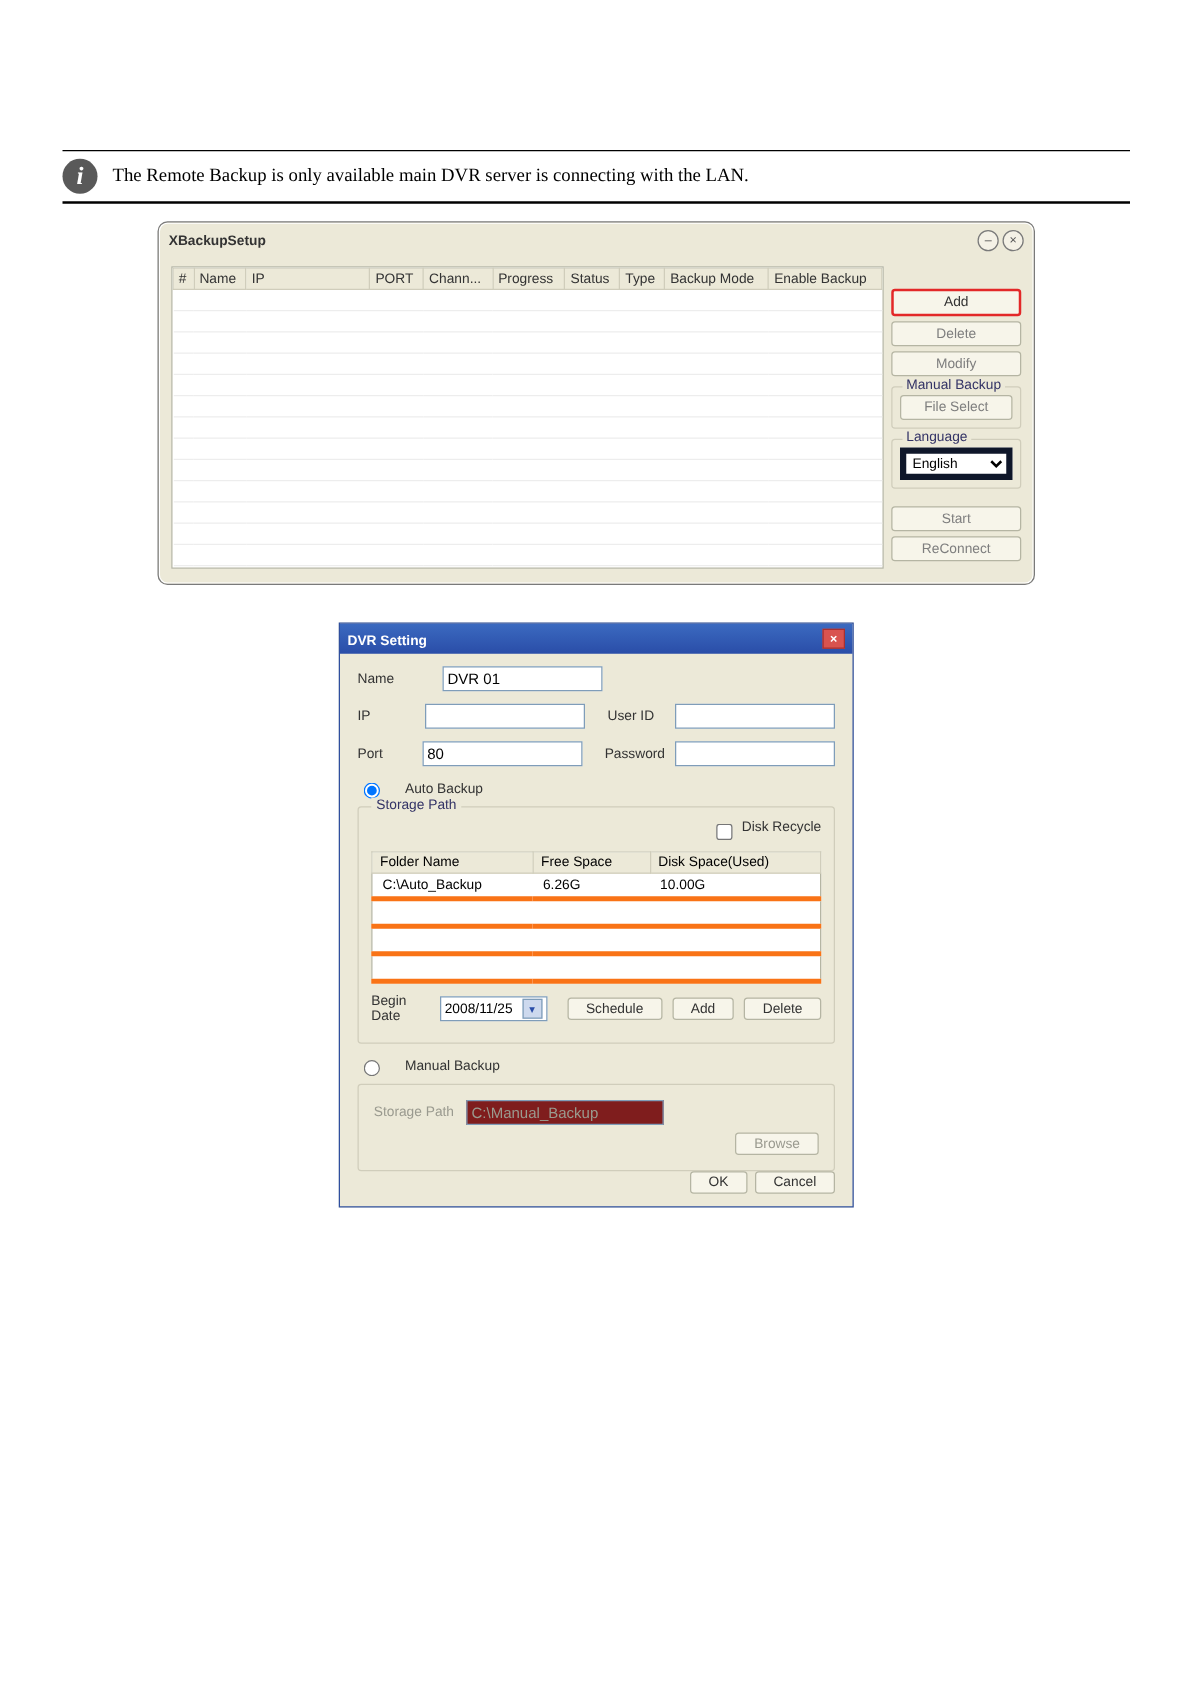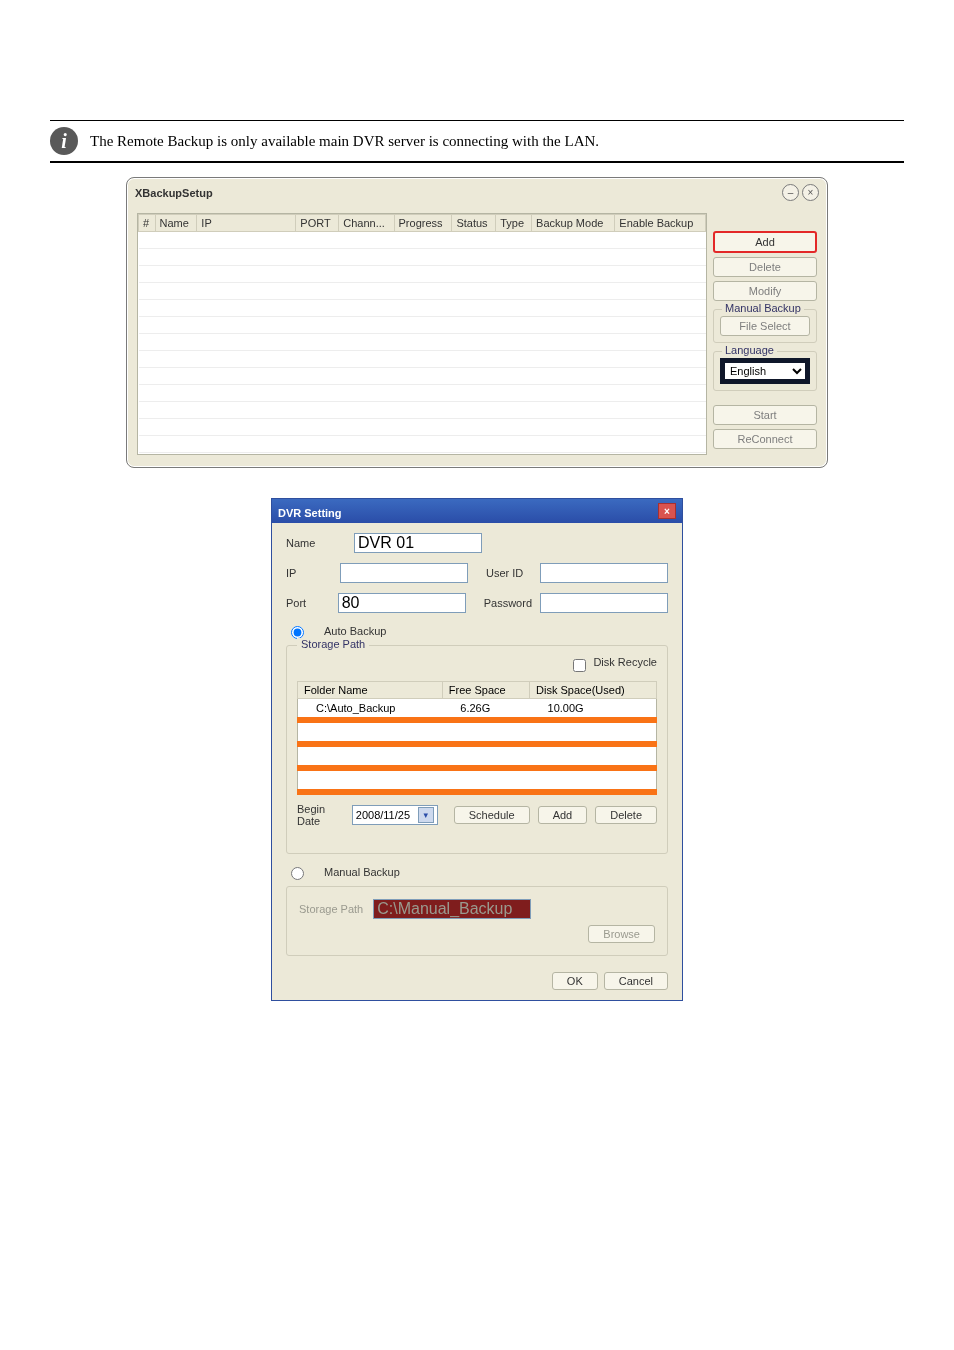--- a/index.html
+++ b/index.html
@@ -25,30 +25,30 @@
   .group-label{position:absolute;top:-8px;left:8px;background:#ece9d8;padding:0 3px;color:#336;font-size:11px}
   .sel{width:100%;border:5px solid #0f172a;background:#fff;font-size:11px;padding:1px}
   
   .dlg{width:410px;margin:30px auto;border:1px solid #2f4f9e;font-family:Tahoma,Arial,sans-serif;font-size:11px;background:#ece9d8}
   .dlg-title{background:linear-gradient(#3b6ac0,#2a4da8);color:#fff;font-weight:bold;padding:4px 6px;display:flex;align-items:flex-end}
   .dlg-close{margin-left:auto;width:16px;height:14px;background:#d9534f;border:1px solid #a83030;color:#fff;display:flex;align-items:center;justify-content:center;font-size:10px}
   .dlg-body{padding:10px 14px}
   .form-row{display:flex;align-items:center;margin-bottom:10px;gap:8px}
   .form-row .lbl{width:60px;color:#333}
   .form-row .lbl2{width:60px;color:#333;margin-left:10px}
-  .inp{border:1px solid #7f9db9;background:#fff;height:18px;padding:0 3px;font-size:16px}
+  .inp{border:1px solid #7f9db9;background:#fff;height:18px;padding:0 3px;font-size:12px}
   .inp.w1{width:120px}
   .inp.w2{width:120px}
   .fs{border:1px solid #d0cdbb;border-radius:3px;position:relative;padding:10px;margin:4px 0 10px 0}
   .fs-label{position:absolute;top:-8px;left:10px;background:#ece9d8;padding:0 4px;color:#336}
   .chk-row{display:flex;justify-content:flex-end;margin-bottom:6px}
   .chk-row label{display:flex;align-items:flex-start;gap:4px;color:#333}
   .folder-table{width:100%;border:1px solid #b5b5a3;background:#fff;border-collapse:collapse;font-size:11px;margin-bottom:8px}
   .folder-table th{background:#ece9d8;border:1px solid #d0cdbb;font-weight:normal;text-align:left;padding:2px 6px}
-  .folder-table td{border-bottom:6px solid #f97316;padding:2px 18px;height:14px}
+  .folder-table td{border-bottom:4px solid #f97316;padding:2px 8px;height:14px}
   .row-right{display:flex;justify-content:flex-end;gap:6px;margin-top:6px}
   .dlg-btn{background:#f7f5ea;border:1px solid #b5b5a3;border-radius:3px;padding:2px 14px;color:#333;cursor:pointer;font-size:11px}
   .dlg-btn.disabled{color:#9a9a8f}
   .radio-row{display:flex;align-items:center;gap:17px;margin:6px 0;color:#333}
   .manual-box{border:1px solid #d0cdbb;border-radius:3px;padding:12px;margin-top:4px}
   .manual-row{display:flex;align-items:center;gap:10px}
   .manual-row .lbl{color:#9a9a8f}
   .manual-row .inp{color:#9a9a8f;background:#7f1d1d}
   .date-sel{border:1px solid #7f9db9;background:#fff;height:18px;display:flex;align-items:center;padding:0 3px;width:110px;justify-content:space-between}
   .dd-arrow{width:14px;height:14px;background:#cdd9ee;border:1px solid #7f9db9;display:flex;align-items:center;justify-content:center;color:#2a4da8;font-size:9px}
@@ -344,21 +344,21 @@
                 <td></td>
                 <td></td>
               </tr>
             <tr>
                 <td></td>
                 <td></td>
                 <td></td>
               </tr>
           </tbody>
         </table>
-        <div class="form-row" style="margin-bottom:16px">
+        <div class="form-row" style="margin-bottom:5px">
           <span class="lbl" style="width:66px">Begin Date</span>
           <div class="date-sel">
             <span>2008/11/25</span>
             <span class="dd-arrow">▾</span>
           </div>
           <div style="flex:1"></div>
           <div class="dlg-btn">Schedule</div>
           <div class="dlg-btn">Add</div>
           <div class="dlg-btn">Delete</div>
         </div>
@@ -372,20 +372,20 @@
       <div class="manual-box">
         <div class="manual-row">
           <span class="lbl">Storage Path</span>
           <input class="inp" style="width: 150px;" disabled="" value="C:\Manual_Backup">
         </div>
         <div class="row-right">
           <div class="dlg-btn disabled">Browse</div>
         </div>
       </div>
 
-      <div class="row-right" style="margin-top:16px">
+      <div class="row-right" style="margin-top:0">
         <div class="dlg-btn">OK</div>
         <div class="dlg-btn">Cancel</div>
       </div>
     </div>
   </div>
 
 </div>
 
 </body></html>

